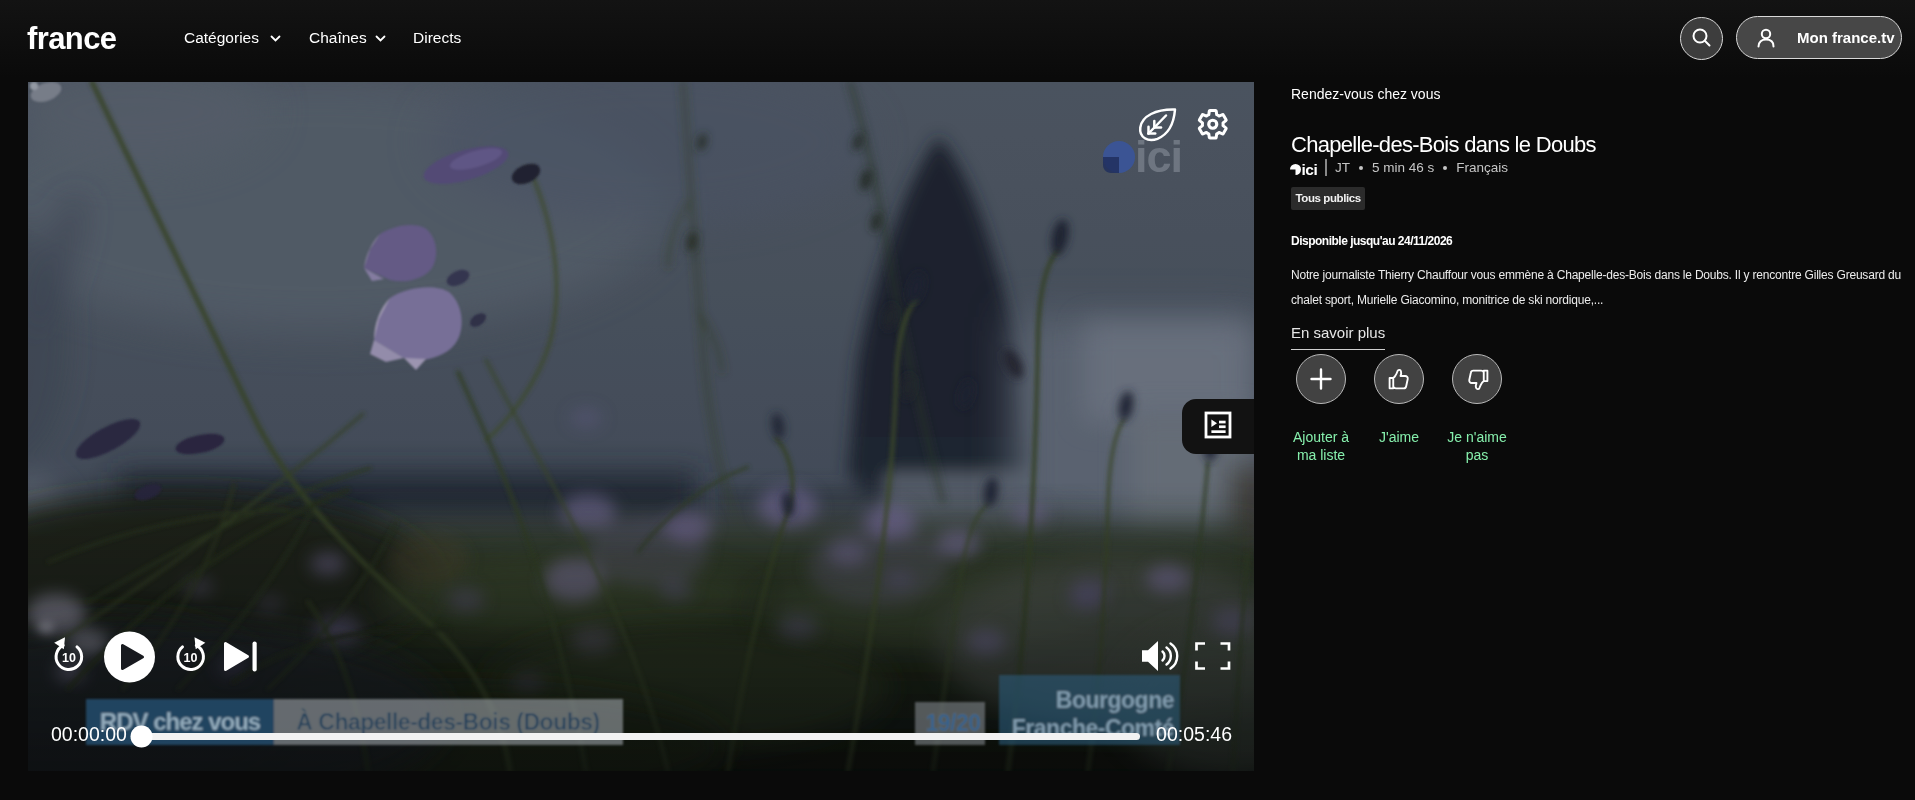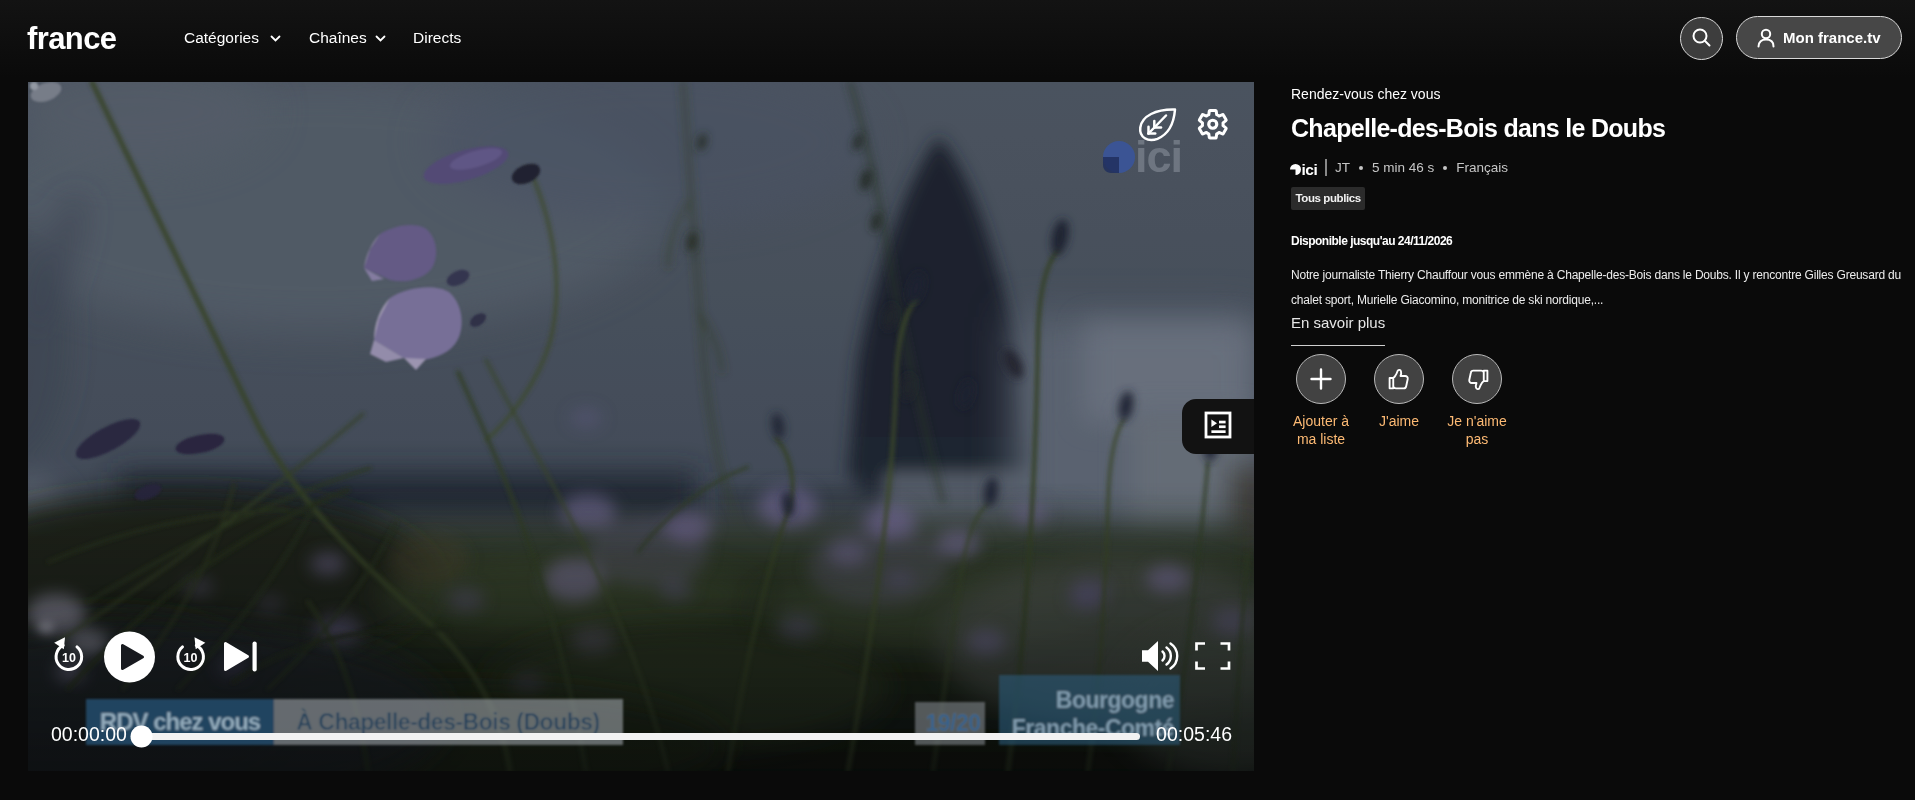--- a/index.html
+++ b/index.html
@@ -3,33 +3,33 @@
 <style>
 html,body{margin:0;padding:0;width:1915px;height:800px;background:#0a0a0a;overflow:hidden}
 *{box-sizing:border-box}
 body{font-family:"Liberation Sans",sans-serif;color:#fff;position:relative}
 .abs{position:absolute}
 .hdr{position:absolute;left:0;top:0;width:1915px;height:78px;background:linear-gradient(180deg,#131313,#0a0a0a)}
 .logo{position:absolute;left:27px;top:23px;font-size:31px;font-weight:700;letter-spacing:-0.6px;line-height:32px;color:#fff}
 .nav{position:absolute;top:30px;font-size:15.5px;font-weight:400;line-height:16px;color:#fff}
 .schbtn{position:absolute;left:1680px;top:17px;width:43px;height:43px;border-radius:50%;background:#3d3d3d;border:1.5px solid #d9d9d9}
 .pill{position:absolute;left:1736px;top:16px;width:166px;height:43px;border-radius:22px;background:#474747;border:1.5px solid #d9d9d9;display:flex;align-items:center}
-.pill span{font-size:15px;font-weight:700;margin-left:6px}
+.pill span{font-size:15px;font-weight:700;margin-left:20px}
 .video{position:absolute;left:28px;top:82px;width:1226px;height:689px;background:#3a414f}
 .kicker{position:absolute;left:1291px;top:86px;font-size:14px;font-weight:400;line-height:17px}
-.title{position:absolute;left:1291px;top:116px;font-size:25px;font-weight:700;letter-spacing:-0.7px;line-height:25px}
+.title{position:absolute;left:1291px;top:132px;font-size:22px;font-weight:400;letter-spacing:-0.7px;line-height:25px}
 .meta{position:absolute;left:1290px;top:158.5px;height:18px;display:flex;align-items:center;color:#c6c6c6;font-size:13.5px}
 .meta .pipe{width:1.5px;height:17px;background:#888;margin:0 8.5px 0 0}
 .meta .dot{width:4px;height:4px;border-radius:50%;background:#c6c6c6;margin:0 9px}
 .badge{position:absolute;left:1291px;top:187px;height:22.5px;padding:0 4.5px;background:#2b2b2b;border-radius:2px;font-size:11.5px;letter-spacing:-0.4px;font-weight:700;color:#f2f2f2;display:flex;align-items:center}
 .dispo{position:absolute;left:1291px;top:231px;font-size:12px;font-weight:700;letter-spacing:-0.5px;line-height:21px}
 .desc{position:absolute;left:1291px;top:263px;width:612px;font-size:12px;letter-spacing:-0.2px;line-height:25px;color:#ececec}
-.more{position:absolute;left:1291px;top:314px;font-size:15px;color:#e6e6e6;border-bottom:1.5px solid #cfcfcf;padding-bottom:14px}
+.more{position:absolute;left:1291px;top:324px;font-size:15px;color:#e6e6e6;border-bottom:1.5px solid #cfcfcf;padding-bottom:8px}
 .act{position:absolute;top:354px;width:50px;height:50px;border-radius:50%;background:#424242;border:1.5px solid #b8b8b8;display:flex;align-items:center;justify-content:center}
-.lbl{position:absolute;top:412px;width:120px;text-align:center;font-size:14px;line-height:18px;color:#fdba74}
+.lbl{position:absolute;top:428px;width:120px;text-align:center;font-size:14px;line-height:18px;color:#86efac}
 </style></head>
 <body>
 <div class="hdr"></div>
 <div class="logo">france</div>
 <div class="nav" style="left:184px">Catégories</div>
 <svg class="abs" style="left:270px;top:35px" width="11" height="7" viewBox="0 0 11 7">
     <path d="M1.5 1.5 L5.5 5.5 L9.5 1.5" fill="none" stroke="#fff" stroke-width="1.8" stroke-linecap="round"></path>
   </svg>
 <div class="nav" style="left:309px">Chaînes</div>
 <svg class="abs" style="left:375px;top:35px" width="11" height="7" viewBox="0 0 11 7">

